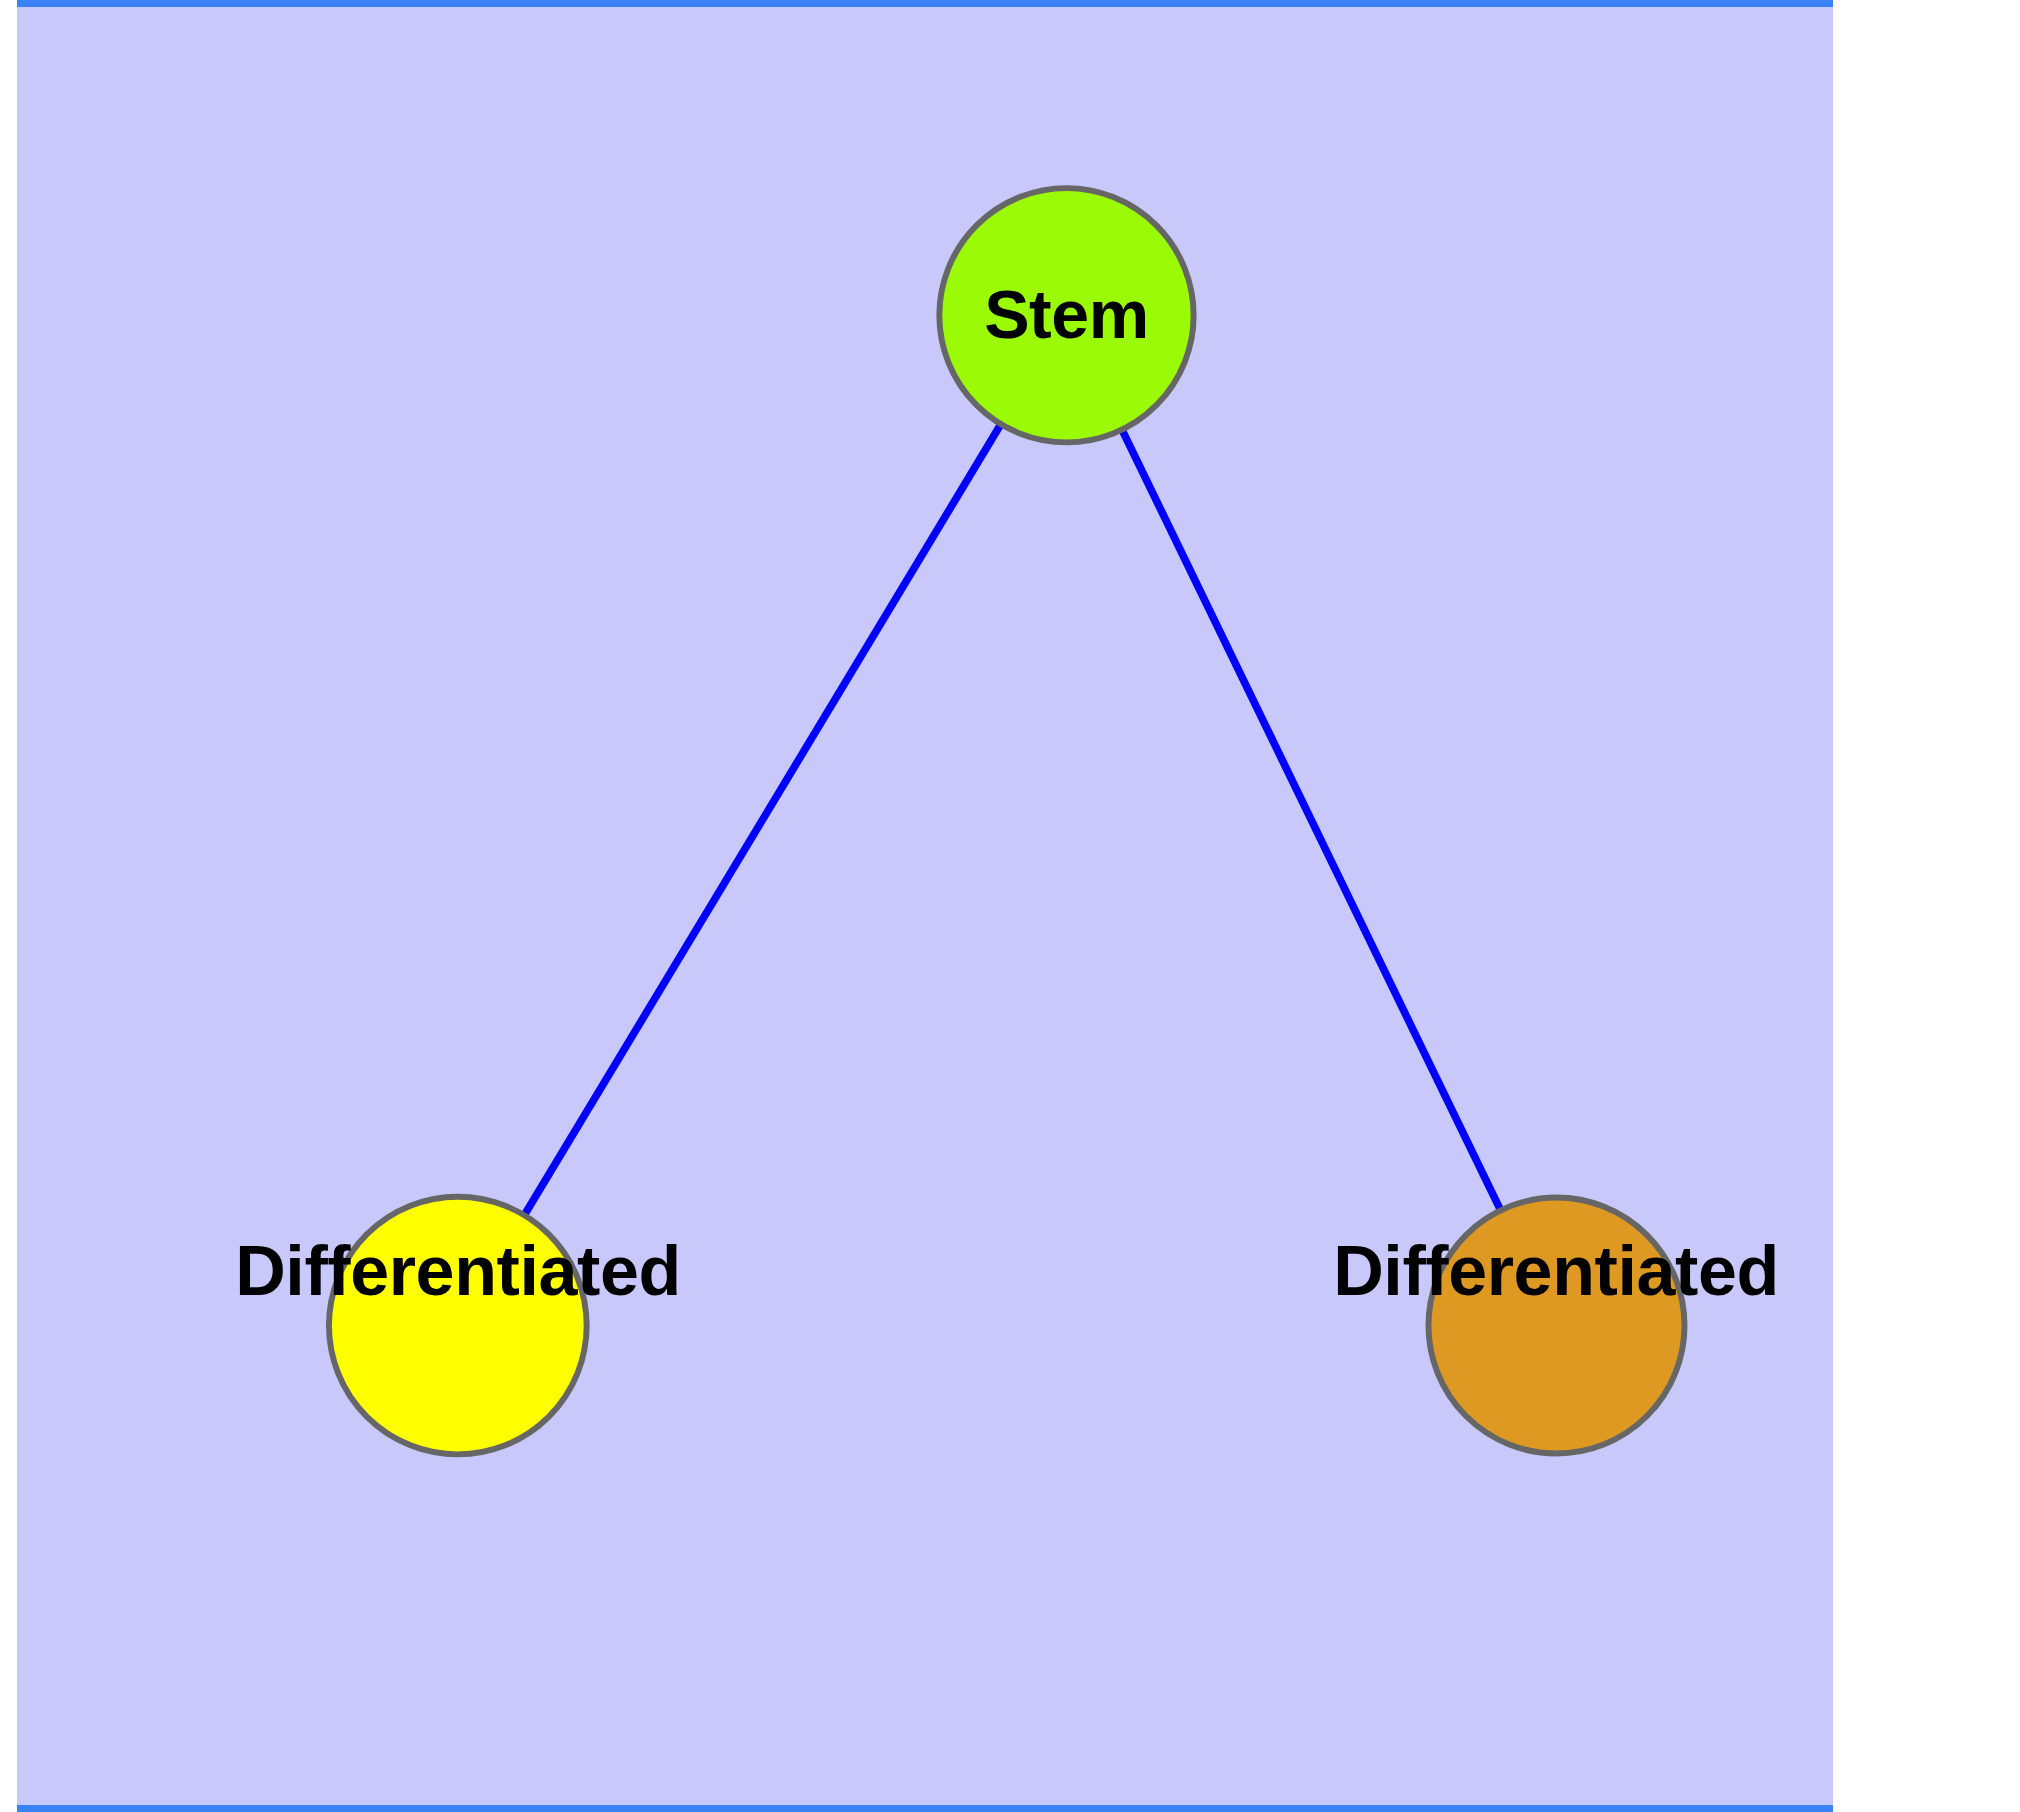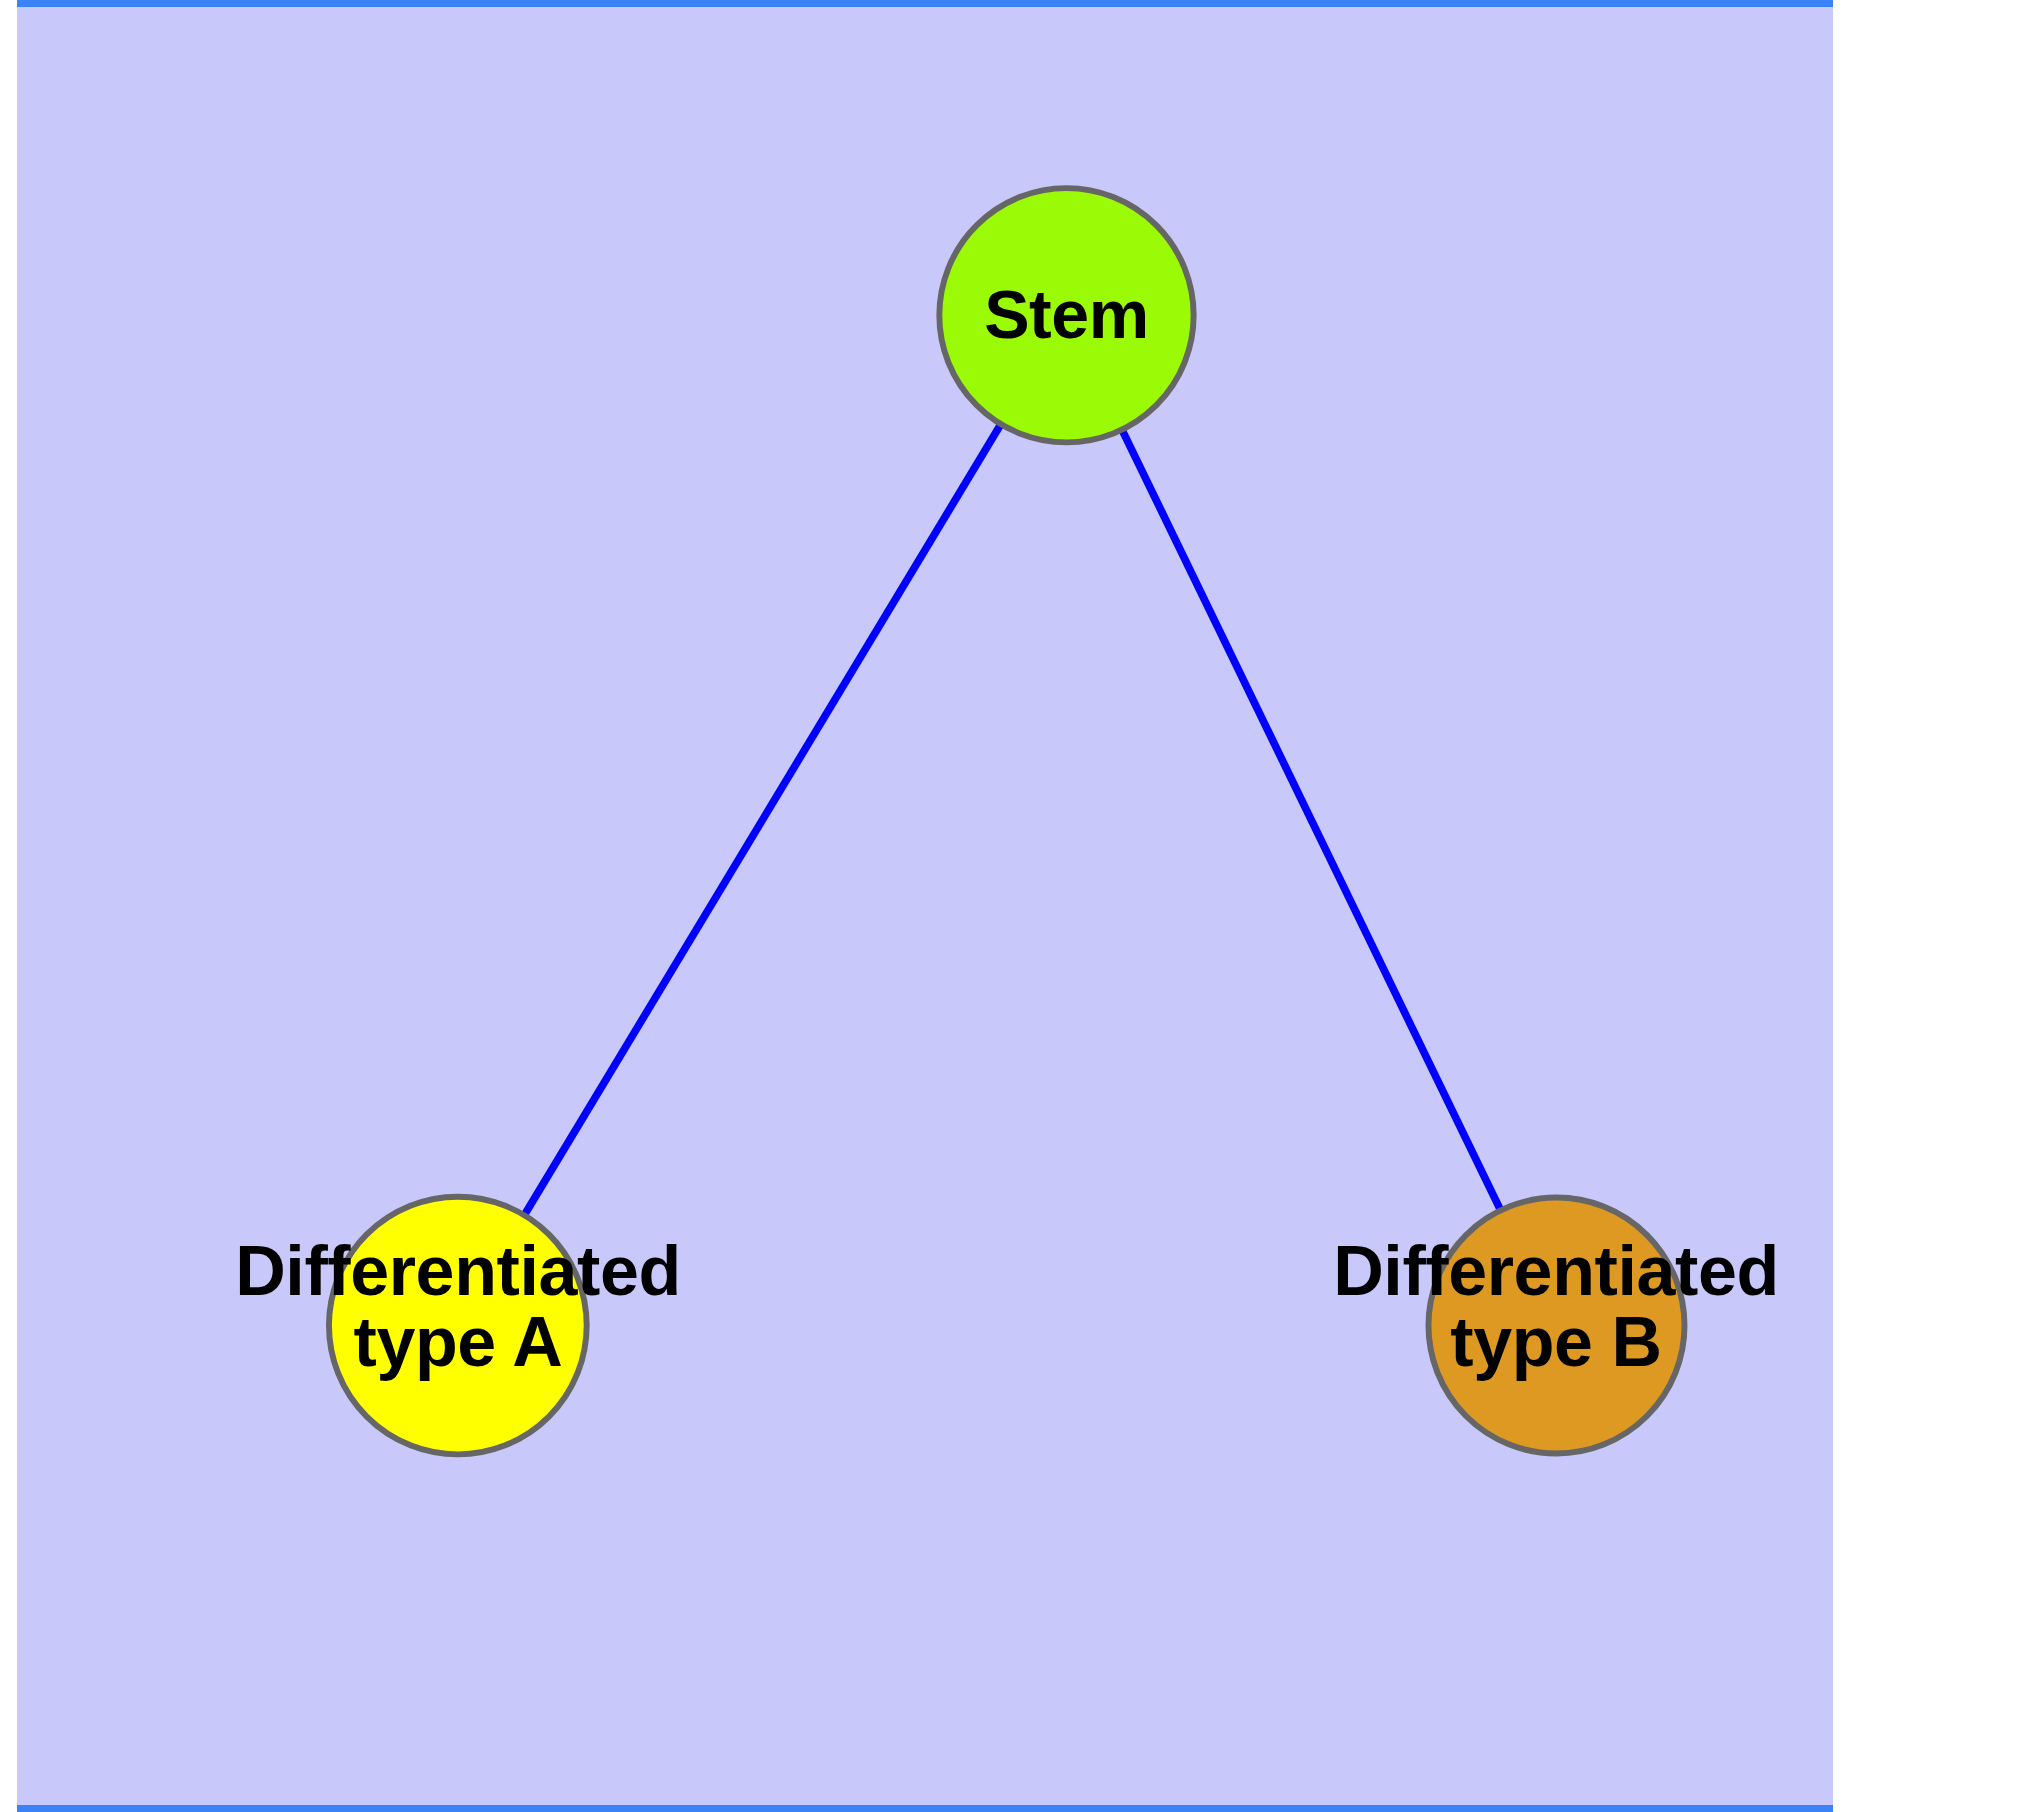--- a/index.html
+++ b/index.html
@@ -66,18 +66,18 @@
 
     <g>
       <circle cx="1238" cy="372" r="150" fill="#9bfa05" stroke="#666666" stroke-width="7"></circle>
       <circle cx="520" cy="1564" r="152" fill="#ffff00" stroke="#666666" stroke-width="7"></circle>
       <circle cx="1816" cy="1564" r="151" fill="#dd9922" stroke="#666666" stroke-width="7"></circle>
     </g>
   </svg>
 
   <div class="node-label" id="label-stem" style="left: 795px; top: 280px; width: 509px; color: rgb(0, 0, 0);"><span>Stem</span></div>
 
-  <div class="node-label" id="label-type-a" style="left: 102px; top: 1236px; width: 678px; color: rgb(0, 0, 0);"><span>Differentiated</span><br><span>type A</span></div>
+  <div class="node-label" id="label-type-a" style="left: 102px; top: 1236px; width: 678px; color: rgb(0, 0, 0);"><span>Differentiated</span><br></div>
 
-  <div class="node-label" id="label-type-b" style="left: 1200px; top: 1236px; width: 678px; color: rgb(0, 0, 0);"><span>Differentiated</span><br><span>type B</span></div>
+  <div class="node-label" id="label-type-b" style="left: 1200px; top: 1236px; width: 678px; color: rgb(0, 0, 0);"><span>Differentiated</span><br></div>
 
 </div>
 
 
 </body></html>

